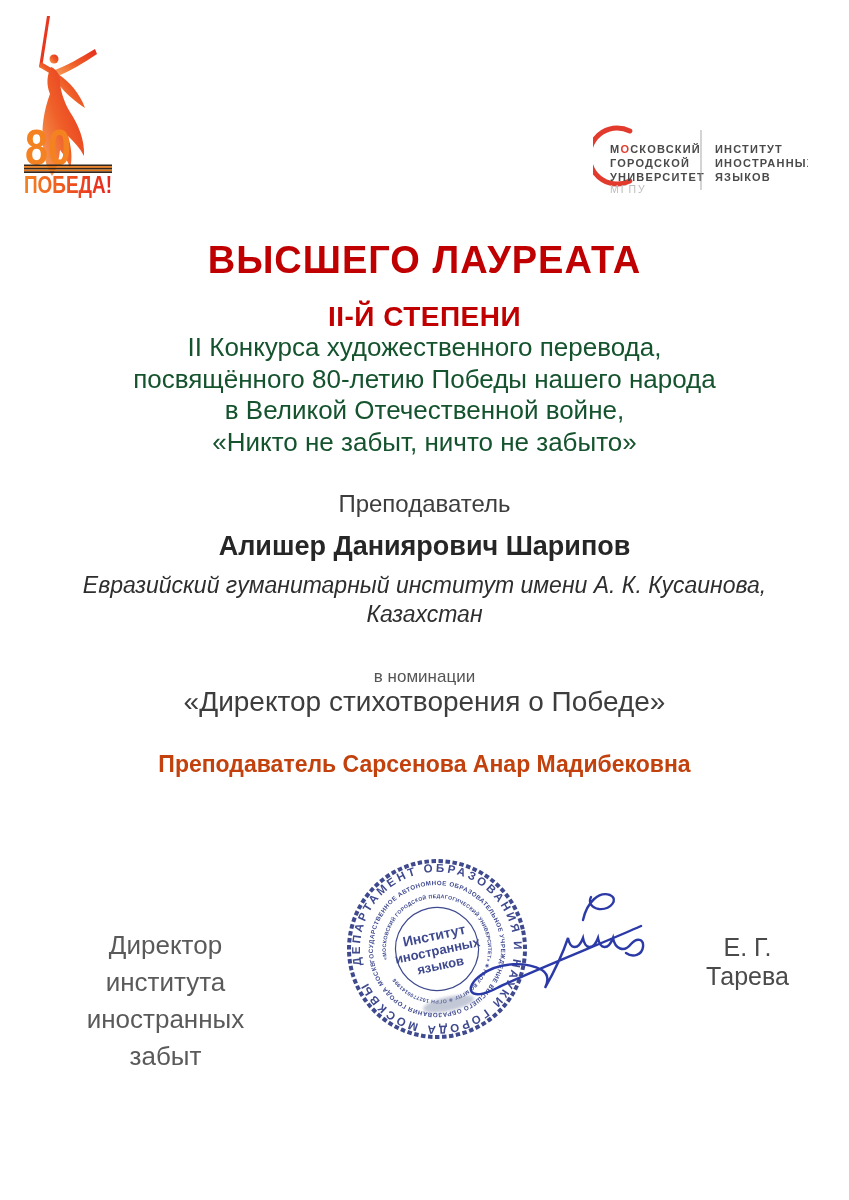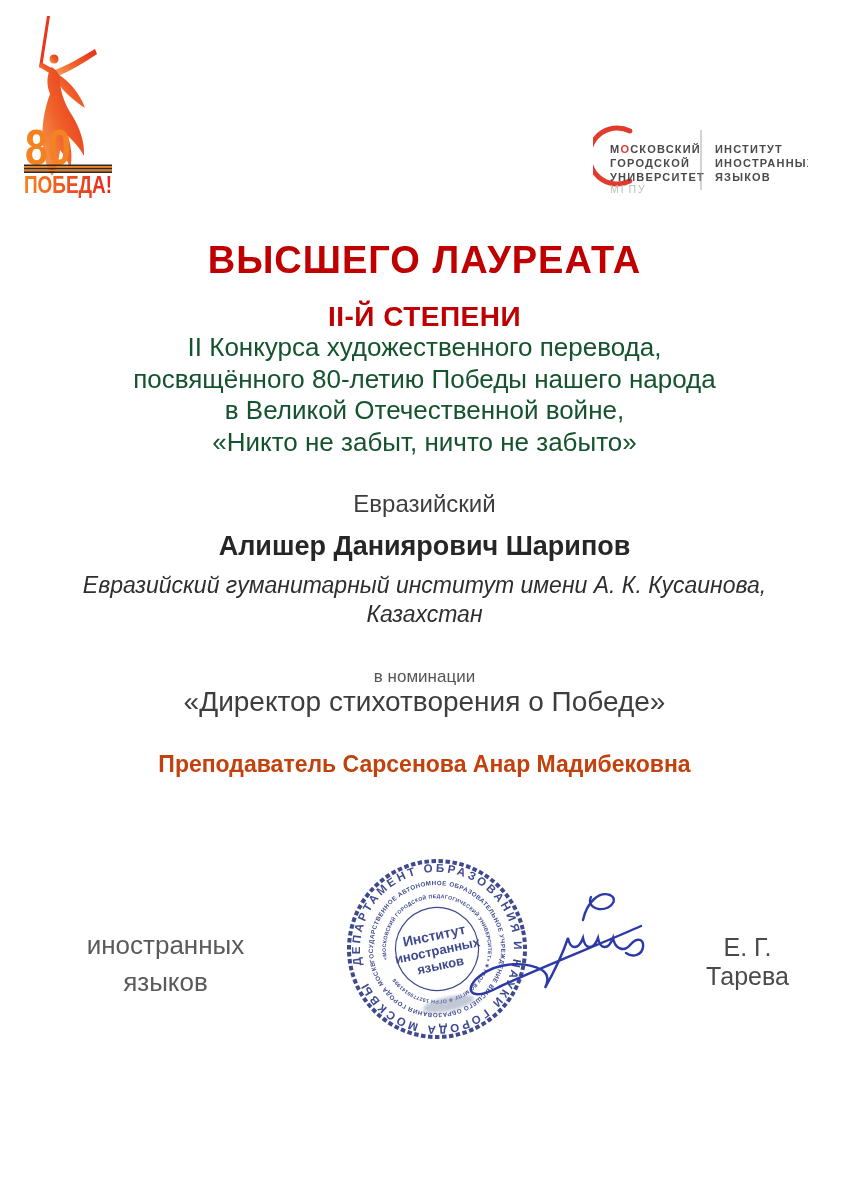--- a/index.html
+++ b/index.html
@@ -91,21 +91,21 @@
   <div class="t title-main">ВЫСШЕГО ЛАУРЕАТА</div>
   <div class="t title-degree">II-Й СТЕПЕНИ</div>
 
   <div class="t contest">
     <div>II Конкурса художественного перевода,</div>
     <div>посвящённого 80-летию Победы нашего народа</div>
     <div>в Великой Отечественной войне,</div>
     <div>«Никто не забыт, ничто не забыто»</div>
   </div>
 
-  <div class="t award-label">Евразийский</div>
+  <div class="t award-label">Преподаватель</div>
   <div class="t recipient">Алишер Даниярович Шарипов</div>
   <div class="t affiliation">
     <div>Евразийский гуманитарный институт имени А. К. Кусаинова,</div>
     <div>Казахстан</div>
   </div>
 
   <div class="t nom-label">в номинации</div>
   <div class="t nom-title">«Директор стихотворения о Победе»</div>
   <div class="t teacher">Преподаватель Сарсенова Анар Мадибековна</div>
 
@@ -141,17 +141,18 @@
     <g fill="none" stroke="#2b3aa6" stroke-width="2.4" stroke-linecap="round">
       <path d="M138 44 C142 26 154 15 165 19 C174 23 166 34 154 33 C147 32 143 27 146 21"></path>
       <path d="M196 50 C170 62 80 98 52 112 C24 127 18 112 36 99 C55 85 82 86 97 94
                C103 98 104 104 100 112 C110 94 118 77 123 62 C125 73 133 75 138 62
                C140 73 148 75 153 62 C155 73 163 75 168 62 C170 73 179 77 186 68
                C192 61 199 63 198 71 C197 79 188 82 181 77"></path>
     </g>
   </svg>
 
   <div class="footer-left">
-    <div>иностранных языков</div>
+    <div>Директор института</div>
+    <div>иностранных забыт</div>
   </div>
   <div class="footer-name">Е. Г. Тарева</div>
 
 </div>
 
 </body></html>

